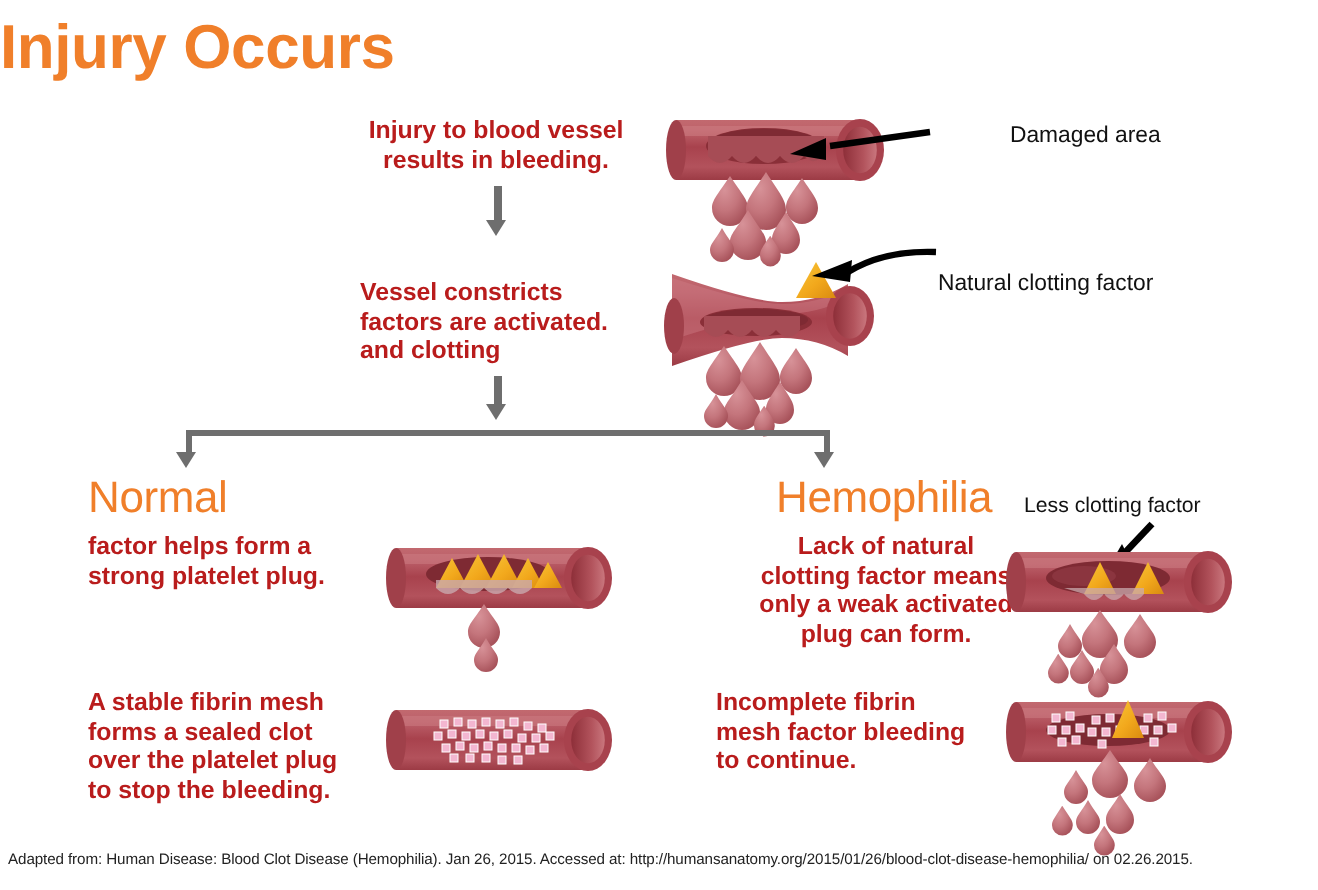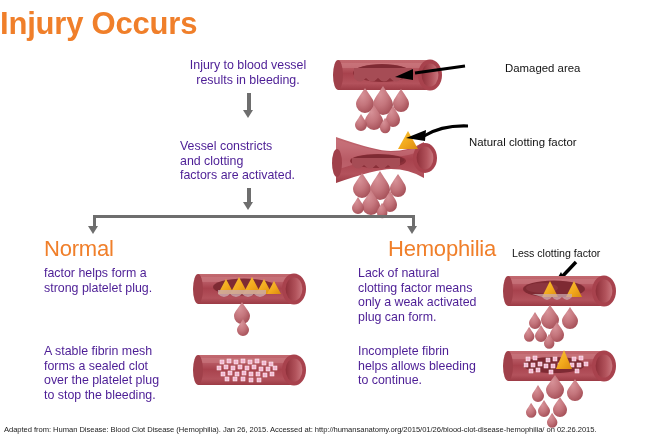--- a/index.html
+++ b/index.html
@@ -39,22 +39,22 @@
     font-size: 22px;
     font-weight: normal;
     color: #F07F2A;
     letter-spacing: -0.2px;
   }
 
   
   .body-text {
     font-size: 12.4px;
     line-height: 14.6px;
-    color: #4c1d95;
-    font-weight: normal;
+    color: #b91c1c;
+    font-weight: bold;
   }
   .body-text.center { text-align: center; }
 
   
   .callout-label {
     font-size: 11.4px;
     color: #111;
     white-space: nowrap;
   }
 
@@ -159,22 +159,22 @@
   <div class="abs">
     <svg class="abs" style="left:385px; top:60px;" width="82" height="22" viewBox="0 0 82 22">
       <line x1="80" y1="6" x2="30" y2="13" stroke="#000" stroke-width="3.2"></line>
       <polygon points="28,9 10,17 28,20" fill="#000"></polygon>
     </svg>
     <div class="abs callout-label" style="left:469px; top:62px;margin-left:36px;">Damaged area</div>
   </div>
 
   <div class="abs body-text" style="left:180px; top:139px; width:160px;">
     <div>Vessel constricts</div>
+    <div>factors are activated.</div>
     <div>and clotting</div>
-    <div>factors are activated.</div>
   </div>
 
   <div class="abs" style="left:243px; top:188px;">
     <div class="flow-arrow-v" style="height:14px; margin-left:3.7px;"></div>
     <div class="flow-arrow-head"></div>
   </div>
 
   <div class="abs" style="left:330px; top:125px;">
     <svg width="130" height="90" viewBox="0 0 130 90">
       <defs>
@@ -319,21 +319,21 @@
           <rect x="43" y="28" width="4" height="4"></rect>
         <rect x="51" y="28" width="4" height="4"></rect>
           <rect x="59" y="29" width="4" height="4"></rect>
         <rect x="67" y="29" width="4" height="4"></rect>
       </g>
     </svg>
   </div>
 
   <div class="abs section-heading" style="left:352px; top:236px;margin-left:36px;">Hemophilia</div>
 
-  <div class="abs body-text" style="left:358px; top:266px; width:170px;">
+  <div class="abs body-text" style="left:358px; top:266px; width:170px;text-align:center;">
     <div>Lack of natural</div>
     <div>clotting factor means</div>
     <div>only a weak activated</div>
     <div>plug can form.</div>
   </div>
 
   <div class="abs callout-label" style="left:512px; top:247px; font-size:10.6px;">Less clotting factor</div>
   <svg class="abs" style="left:545px; top:259px;" width="36" height="32" viewBox="0 0 36 32">
     <line x1="31" y1="3" x2="14" y2="21" stroke="#000" stroke-width="3.4"></line>
     <polygon points="16,13 6,30 22,25" fill="#000"></polygon>
@@ -362,21 +362,21 @@
         <path d="M57 54 c-5 8 -7 9 -7 13 a7 7 0 0 0 14 0 c0 -4 -2 -5 -7 -13 z" fill="url(#dropg)"></path>
         <path d="M41 57 c-4 7 -6 8 -6 11 a6 6 0 0 0 12 0 c0 -3 -2 -4 -6 -11 z" fill="url(#dropg)"></path>
         <path d="M29 59 c-3.6 6 -5 7 -5 9.6 a5.2 5.2 0 0 0 10.4 0 c0 -2.6 -1.4 -3.6 -5.2 -9.6 z" fill="url(#dropg)"></path>
         <path d="M49 66 c-3.6 6 -5 7 -5 9.6 a5.2 5.2 0 0 0 10.4 0 c0 -2.6 -1.4 -3.6 -5.2 -9.6 z" fill="url(#dropg)"></path>
       </g>
     </svg>
   </div>
 
   <div class="abs body-text" style="left:358px; top:344px; width:180px;">
     <div>Incomplete fibrin</div>
-    <div>helps allows bleeding</div>
+    <div>mesh factor bleeding</div>
     <div>to continue.</div>
   </div>
 
   <div class="abs" style="left:500px; top:345px;">
     <svg width="132" height="92" viewBox="0 0 132 92">
       <rect x="8" y="6" width="96" height="30" fill="url(#vg2)"></rect>
       <rect x="8" y="9" width="96" height="5" fill="#CE7D84" opacity="0.5"></rect>
       <ellipse cx="104" cy="21" rx="12" ry="15.5" fill="#A8424D"></ellipse>
       <ellipse cx="104" cy="21" rx="8.4" ry="11.6" fill="url(#lumen1)"></ellipse>
       <ellipse cx="8" cy="21" rx="5" ry="15" fill="#A0404A"></ellipse>

